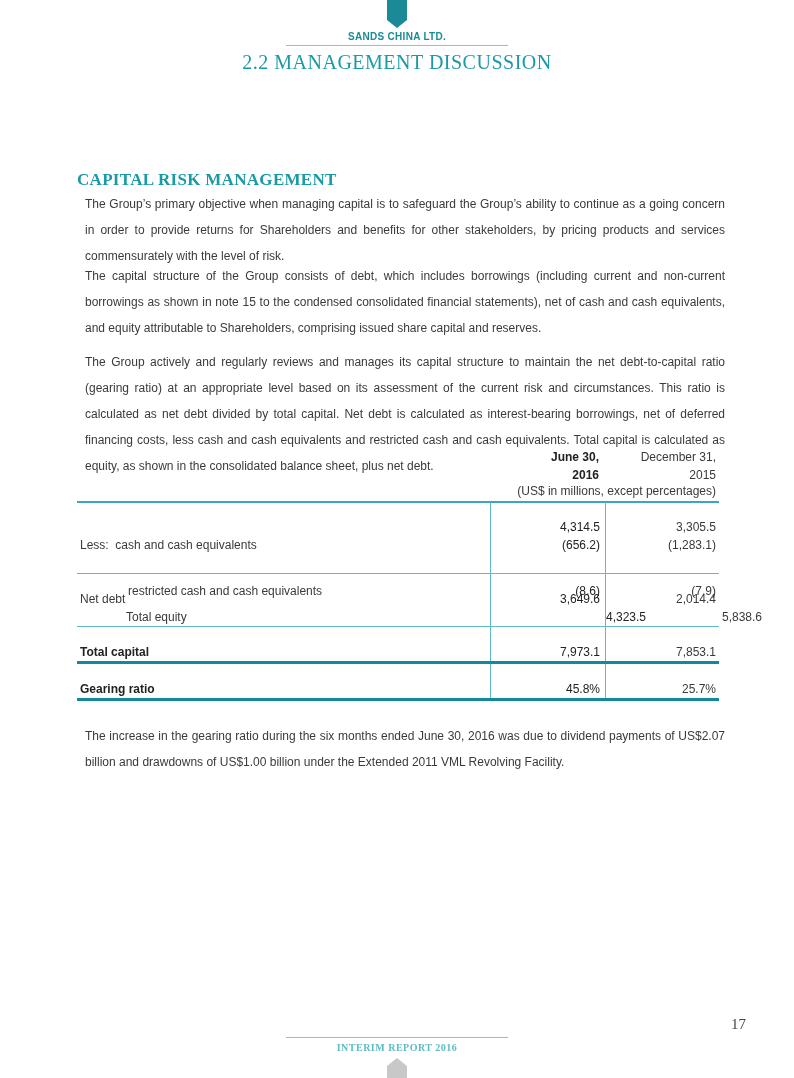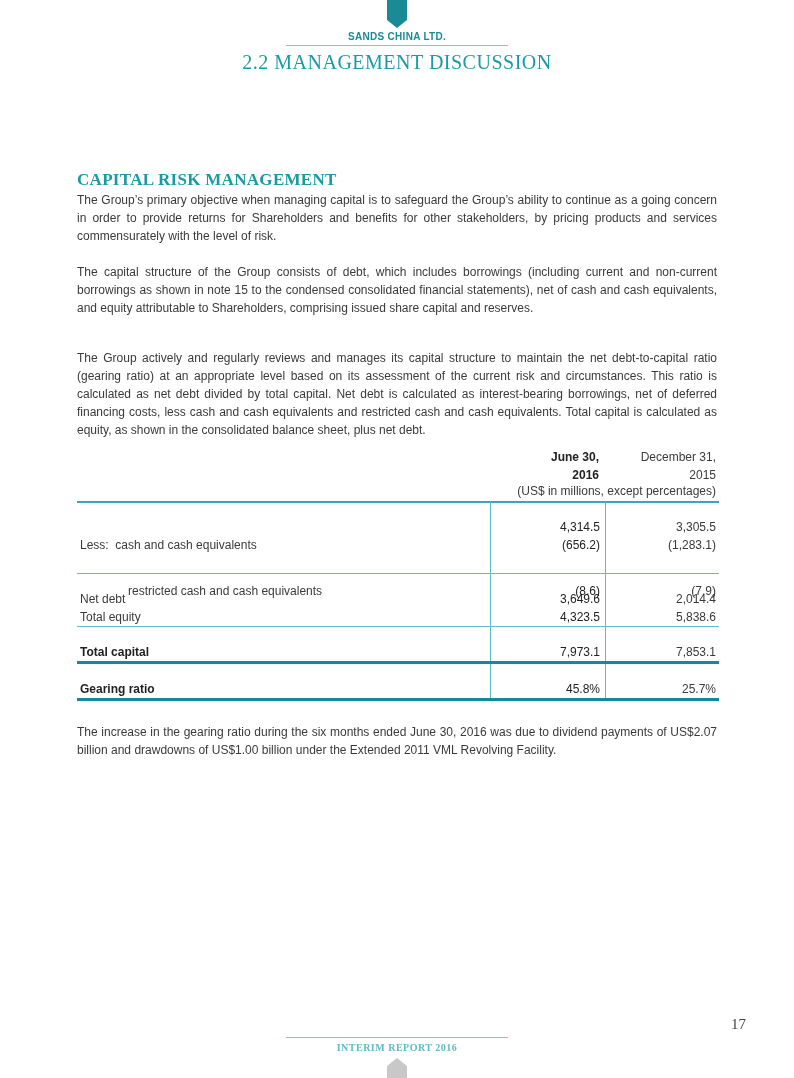--- a/index.html
+++ b/index.html
@@ -8,21 +8,21 @@
   .tab-top { position:absolute; left:387px; top:0; width:20px; height:28px; }
   .tab-bottom { position:absolute; left:387px; top:1058px; width:20px; height:20px; }
   .company { position:absolute; top:31px; left:0; width:794px; text-align:center;
              font-size:10px; font-weight:bold; color:#1a8a96; letter-spacing:0.3px; }
   .rule-top { position:absolute; top:45px; left:286px; width:222px; height:1px; background:#7ccad1; }
   .section-title { position:absolute; top:50px; left:0; width:794px; text-align:center;
              font-family:"Liberation Serif", serif; font-size:20px; line-height:25px;
              color:#1a9aa5; letter-spacing:0.5px; }
   .heading { position:absolute; top:170px; left:77px; font-family:"Liberation Serif", serif;
              font-weight:bold; font-size:17px; color:#1a9aa5; letter-spacing:0.3px; }
-  .para { position:absolute; left:77px; width:640px; font-size:12px; line-height:18px;
+  .para { position:absolute; left:85px; width:640px; font-size:12px; line-height:26px;
           text-align:justify; color:#3a3a3a; }
   .p1 { top:191px; } .p2 { top:263px; } .p3 { top:349px; } .p4 { top:723px; }
   .tbl-head { position:absolute; font-size:12px; line-height:18px; }
   .h-col1 { left:500px; width:99px; text-align:right; top:448px; font-weight:bold; color:#222; }
   .h-col2 { left:610px; width:106px; text-align:right; top:448px; }
   .h-units { left:480px; width:236px; text-align:right; top:482px; }
   .hr { position:absolute; left:77px; width:642px; }
   .thin { height:1px; background:#5bbcc5; }
   .thick { height:3px; background:#138a97; }
   .vline { position:absolute; width:1px; background:#5bbcc5; top:502px; height:196px; }
@@ -85,21 +85,21 @@
     <span class="v1">(8.6)</span>
     <span class="v2">(7.9)</span>
   </div>
   <div class="hr thin" style="top:573px;"></div>
 
   <div class="row" style="top:590px;">
     <span class="lbl">Net debt</span>
     <span class="v1">3,649.6</span>
     <span class="v2">2,014.4</span>
   </div>
-  <div class="row" style="top:608px;">
+  <div class="row" style="top:608px;margin-left:46px;">
     <span class="lbl">Total equity</span>
     <span class="v1">4,323.5</span>
     <span class="v2">5,838.6</span>
   </div>
   <div class="hr thin" style="top:626px;"></div>
 
   <div class="row bold" style="top:643px;">
     <span class="lbl">Total capital</span>
     <span class="v1">7,973.1</span>
     <span class="v2">7,853.1</span>

